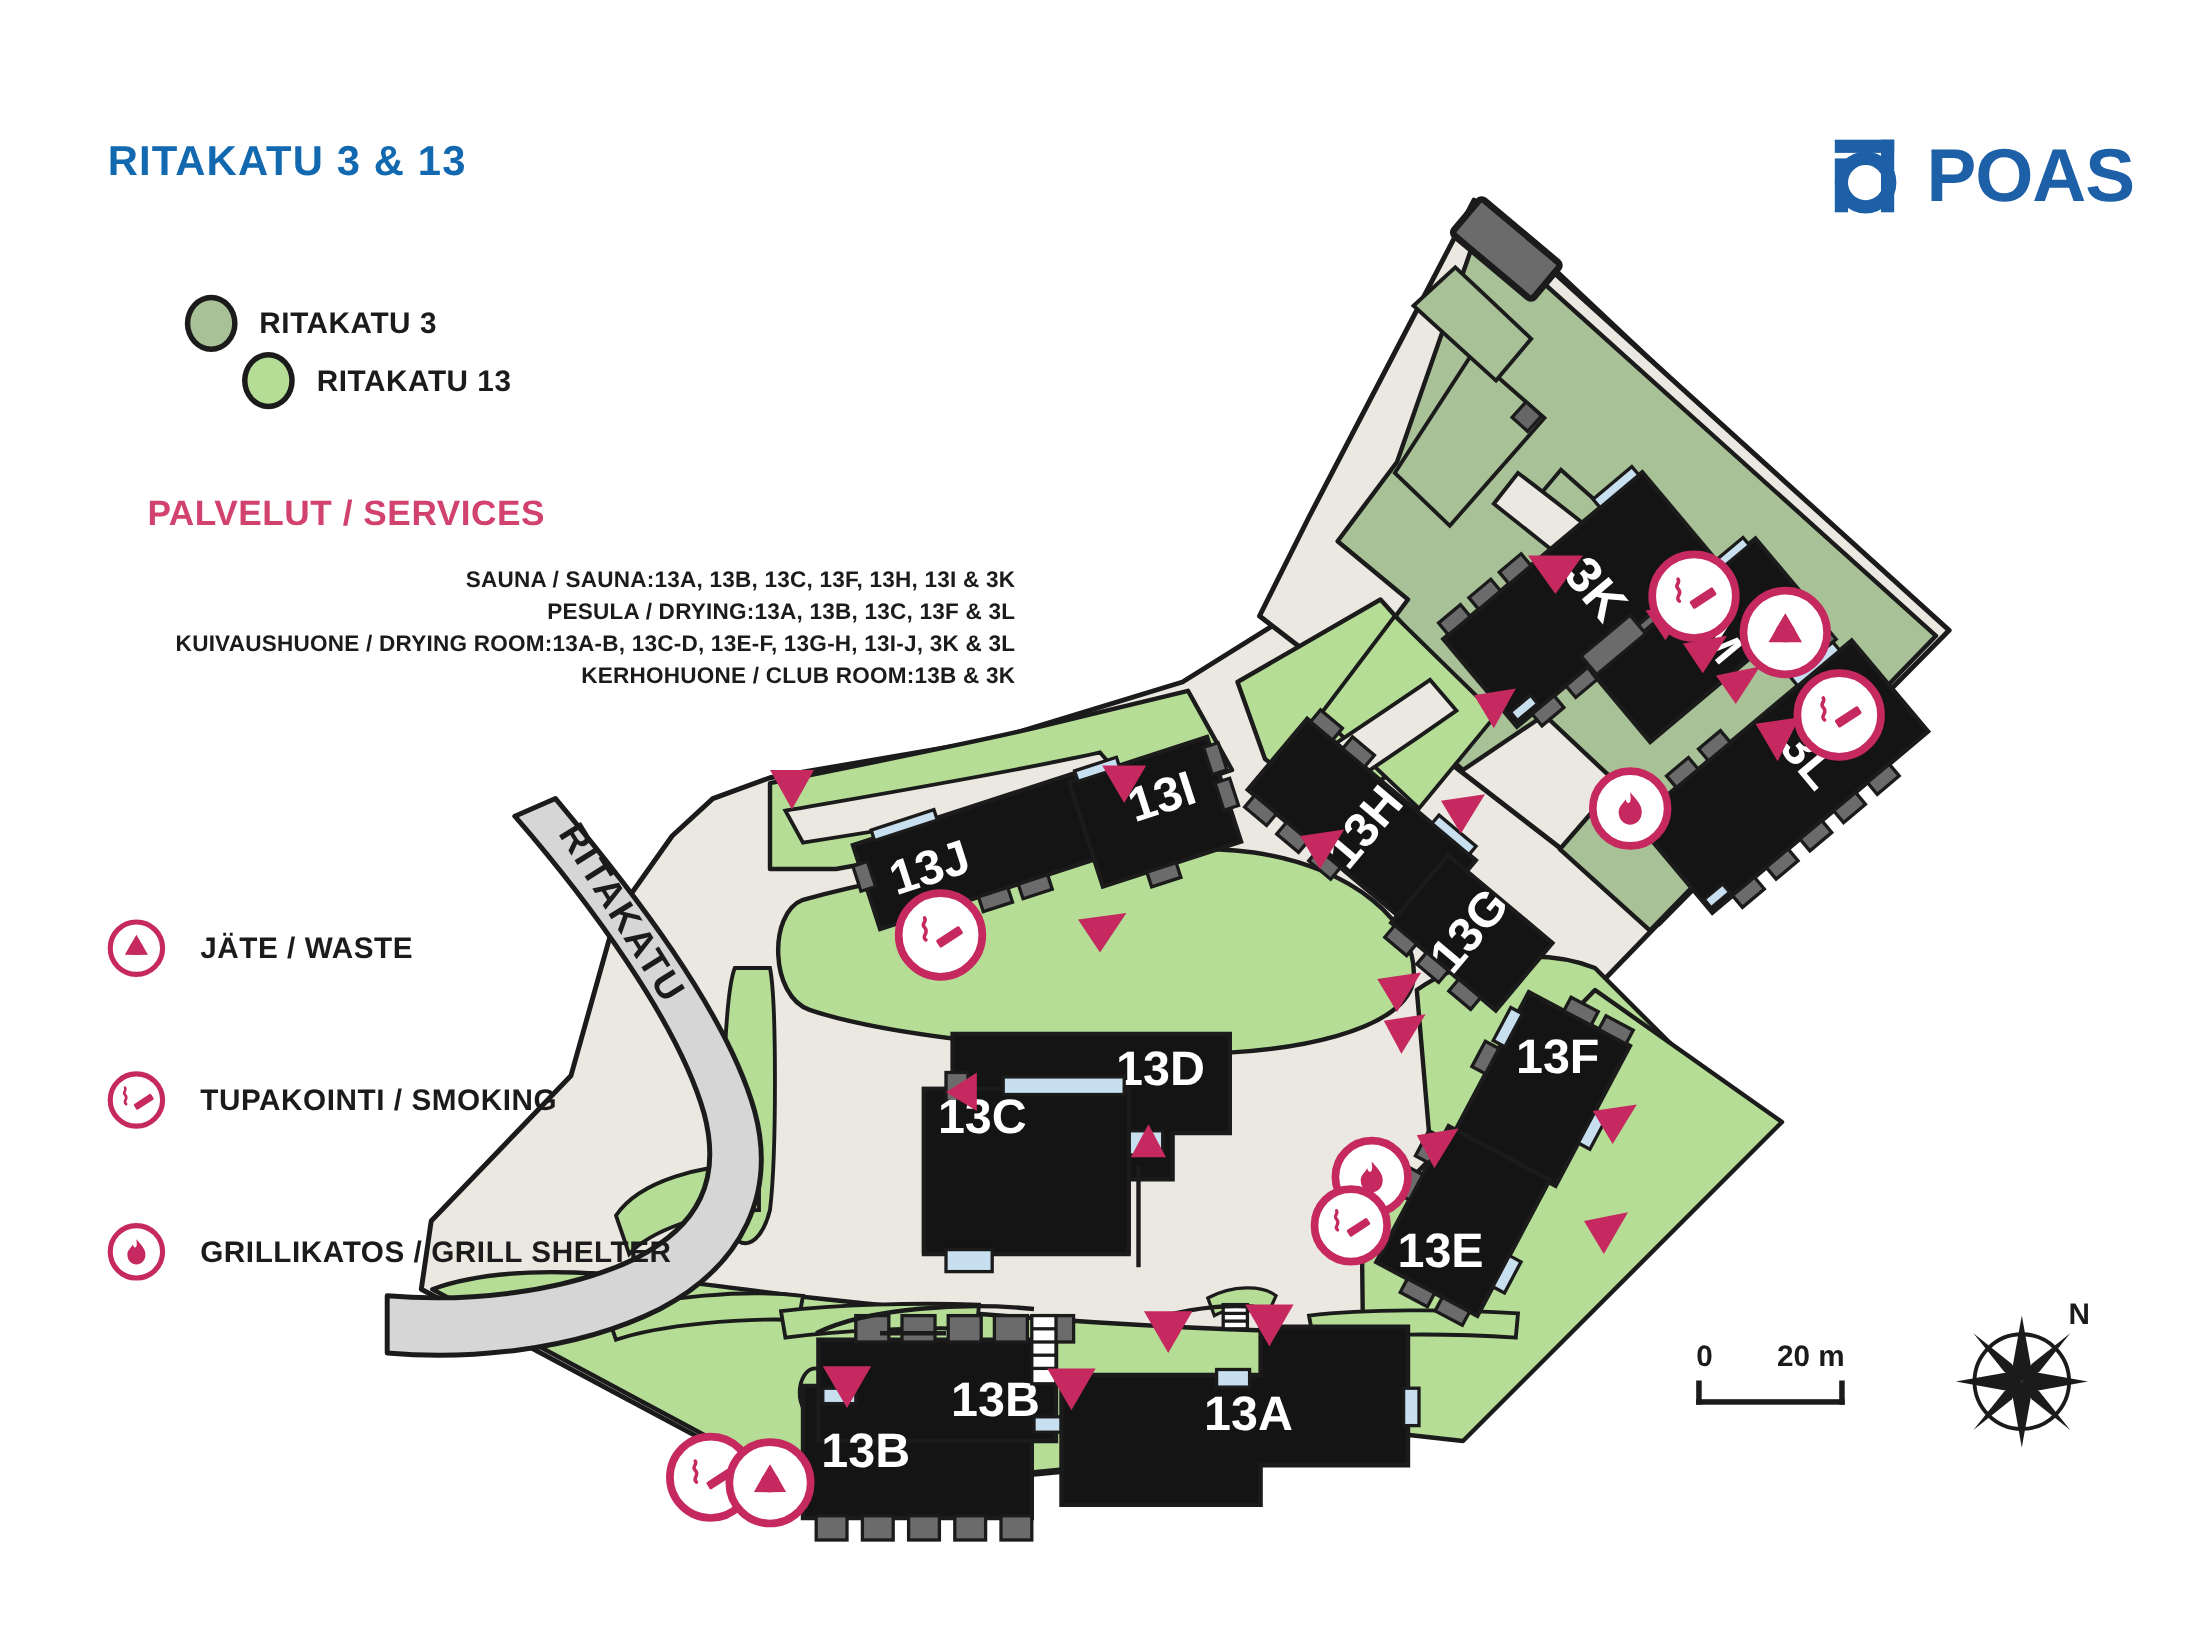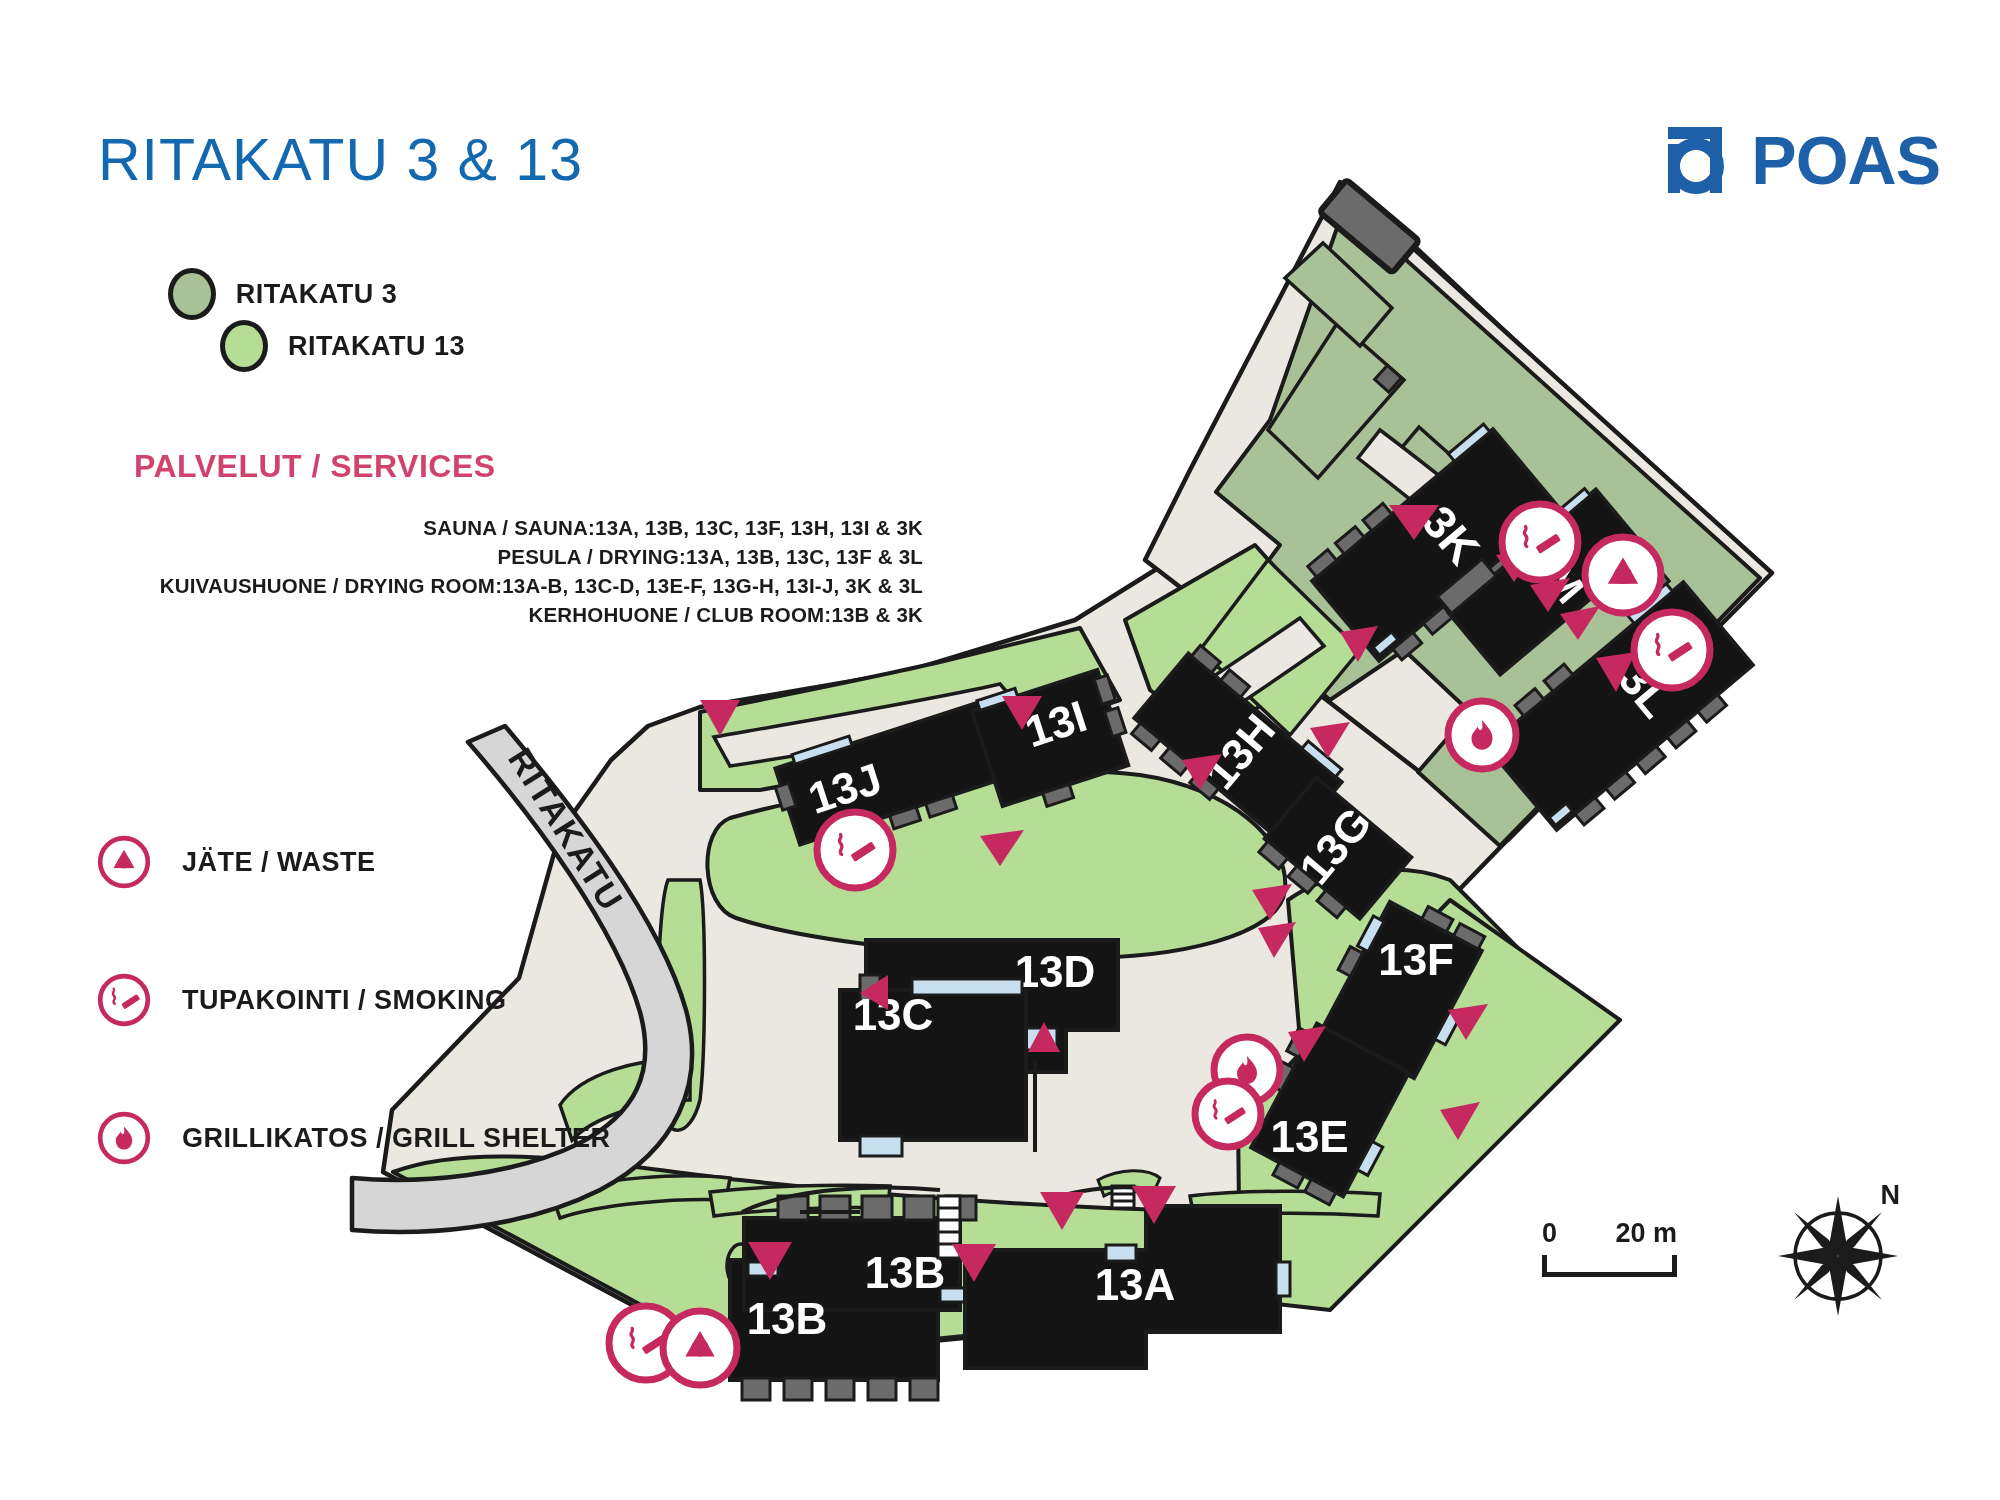--- a/index.html
+++ b/index.html
@@ -7,21 +7,21 @@
   body{
     width:2000px;height:1500px;overflow:hidden;position:relative;
     font-family:"Liberation Sans", sans-serif;
     -webkit-font-smoothing:antialiased;
   }
   .root{position:absolute;inset:0;}
 
   
   #map-title{
     position:absolute;left:98px;top:126px;
-    font-size:59px;font-weight:normal;letter-spacing:1px;
+    font-size:38px;font-weight:bold;letter-spacing:1px;
     color:#1269b0;white-space:nowrap;
   }
 
   
   #poas-logo{position:absolute;right:60px;top:122px;display:flex;align-items:center;gap:14px;}
   #poas-logo .mark{width:74px;height:76px;}
   #poas-logo .wordmark{
     font-size:68px;font-weight:bold;color:#1e60a8;letter-spacing:-1px;line-height:1;
   }
 

